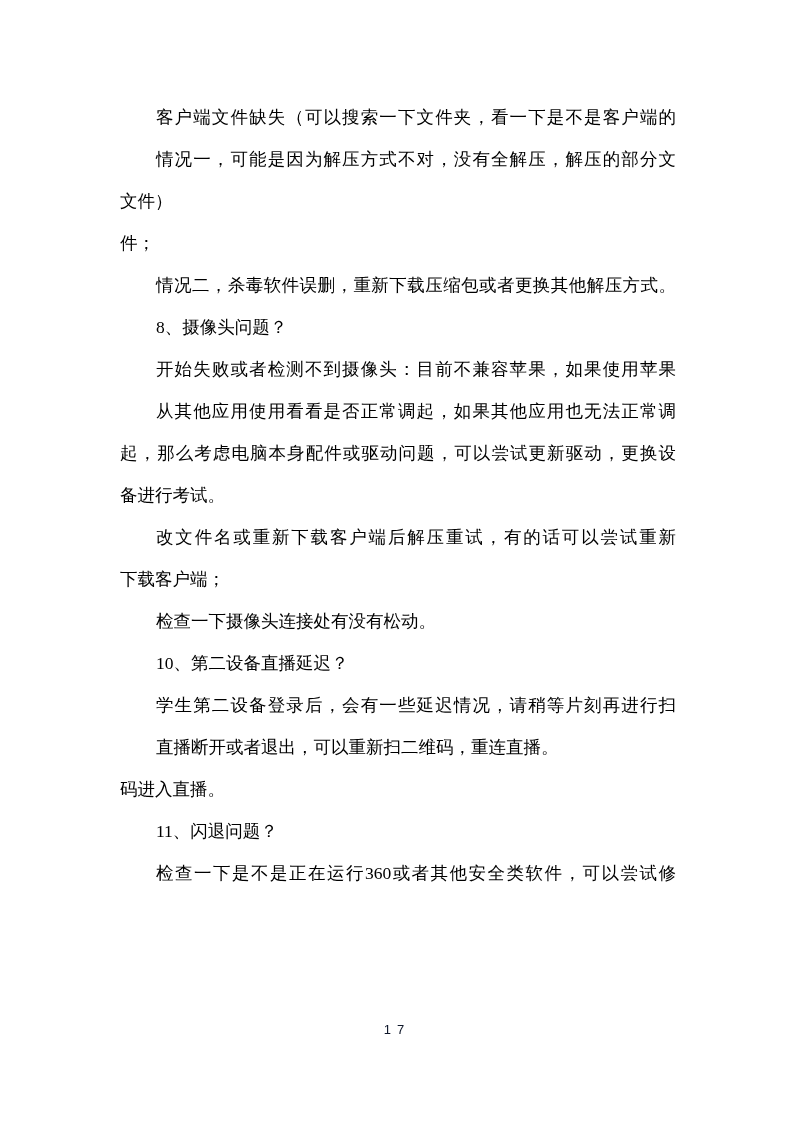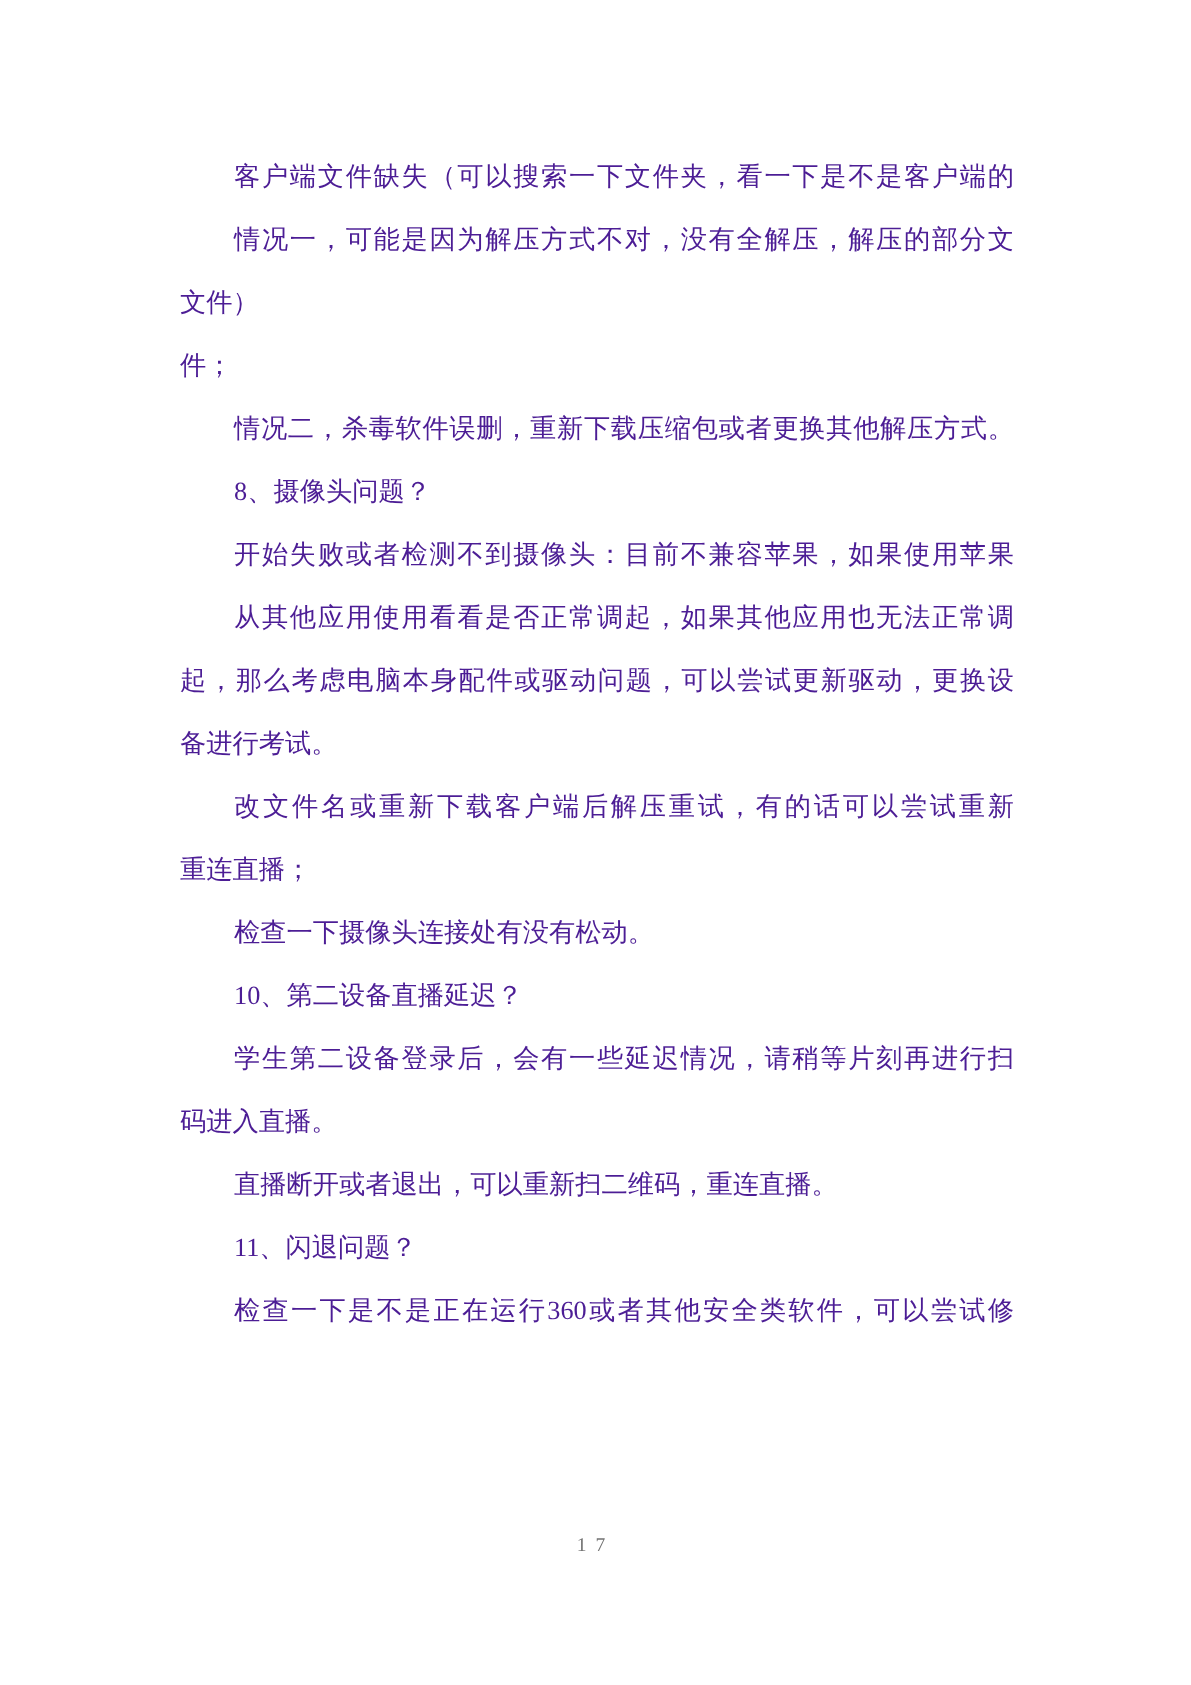--- a/index.html
+++ b/index.html
@@ -14,21 +14,21 @@
     position: relative;
     width: 794px;
     height: 1123px;
     background: #ffffff;
   }
   .doc-body {
     position: absolute;
     left: 120px;
     top: 96px;
     width: 556px;
-    color: #4c1d95;
+    color: #000000;
   }
   .line {
     height: 42px;
     line-height: 42px;
     font-size: 17.5px;
     white-space: normal;
     overflow: hidden;
   }
   .line.indent {
     text-indent: 36px;
@@ -36,45 +36,45 @@
   .line.stretch {
     text-align: justify;
     text-align-last: justify;
   }
   .page-number {
     position: absolute;
     left: 0;
     top: 1022px;
     width: 794px;
     text-align: center;
-    font-family: Liberation Serif, serif;
+    font-family: Liberation Sans, sans-serif;
     font-size: 13px;
     letter-spacing: 6px;
-    color: #737373;
+    color: #0f172a;
   }
 </style>
 </head>
 <body>
 
 <div class="page">
   <div class="doc-body">
       <div class="line indent stretch">客户端文件缺失（可以搜索一下文件夹，看一下是不是客户端的</div>
       <div class="line indent stretch">情况一，可能是因为解压方式不对，没有全解压，解压的部分文</div>
       <div class="line">文件）</div>
       <div class="line">件；</div>
       <div class="line indent stretch">情况二，杀毒软件误删，重新下载压缩包或者更换其他解压方式。</div>
       <div class="line indent">8、摄像头问题？</div>
       <div class="line indent stretch">开始失败或者检测不到摄像头：目前不兼容苹果，如果使用苹果</div>
       <div class="line indent stretch">从其他应用使用看看是否正常调起，如果其他应用也无法正常调</div>
       <div class="line stretch">起，那么考虑电脑本身配件或驱动问题，可以尝试更新驱动，更换设</div>
       <div class="line">备进行考试。</div>
       <div class="line indent stretch">改文件名或重新下载客户端后解压重试，有的话可以尝试重新</div>
-      <div class="line">重连直播；</div>
+      <div class="line">下载客户端；</div>
       <div class="line indent">检查一下摄像头连接处有没有松动。</div>
       <div class="line indent">10、第二设备直播延迟？</div>
       <div class="line indent stretch">学生第二设备登录后，会有一些延迟情况，请稍等片刻再进行扫</div>
+      <div class="line indent">直播断开或者退出，可以重新扫二维码，重连直播。</div>
       <div class="line">码进入直播。</div>
-      <div class="line indent">直播断开或者退出，可以重新扫二维码，重连直播。</div>
       <div class="line indent">11、闪退问题？</div>
       <div class="line indent stretch">检查一下是不是正在运行360或者其他安全类软件，可以尝试修</div>
     </div>
   <div class="page-number">17</div>
 </div>
 
 </body></html>

